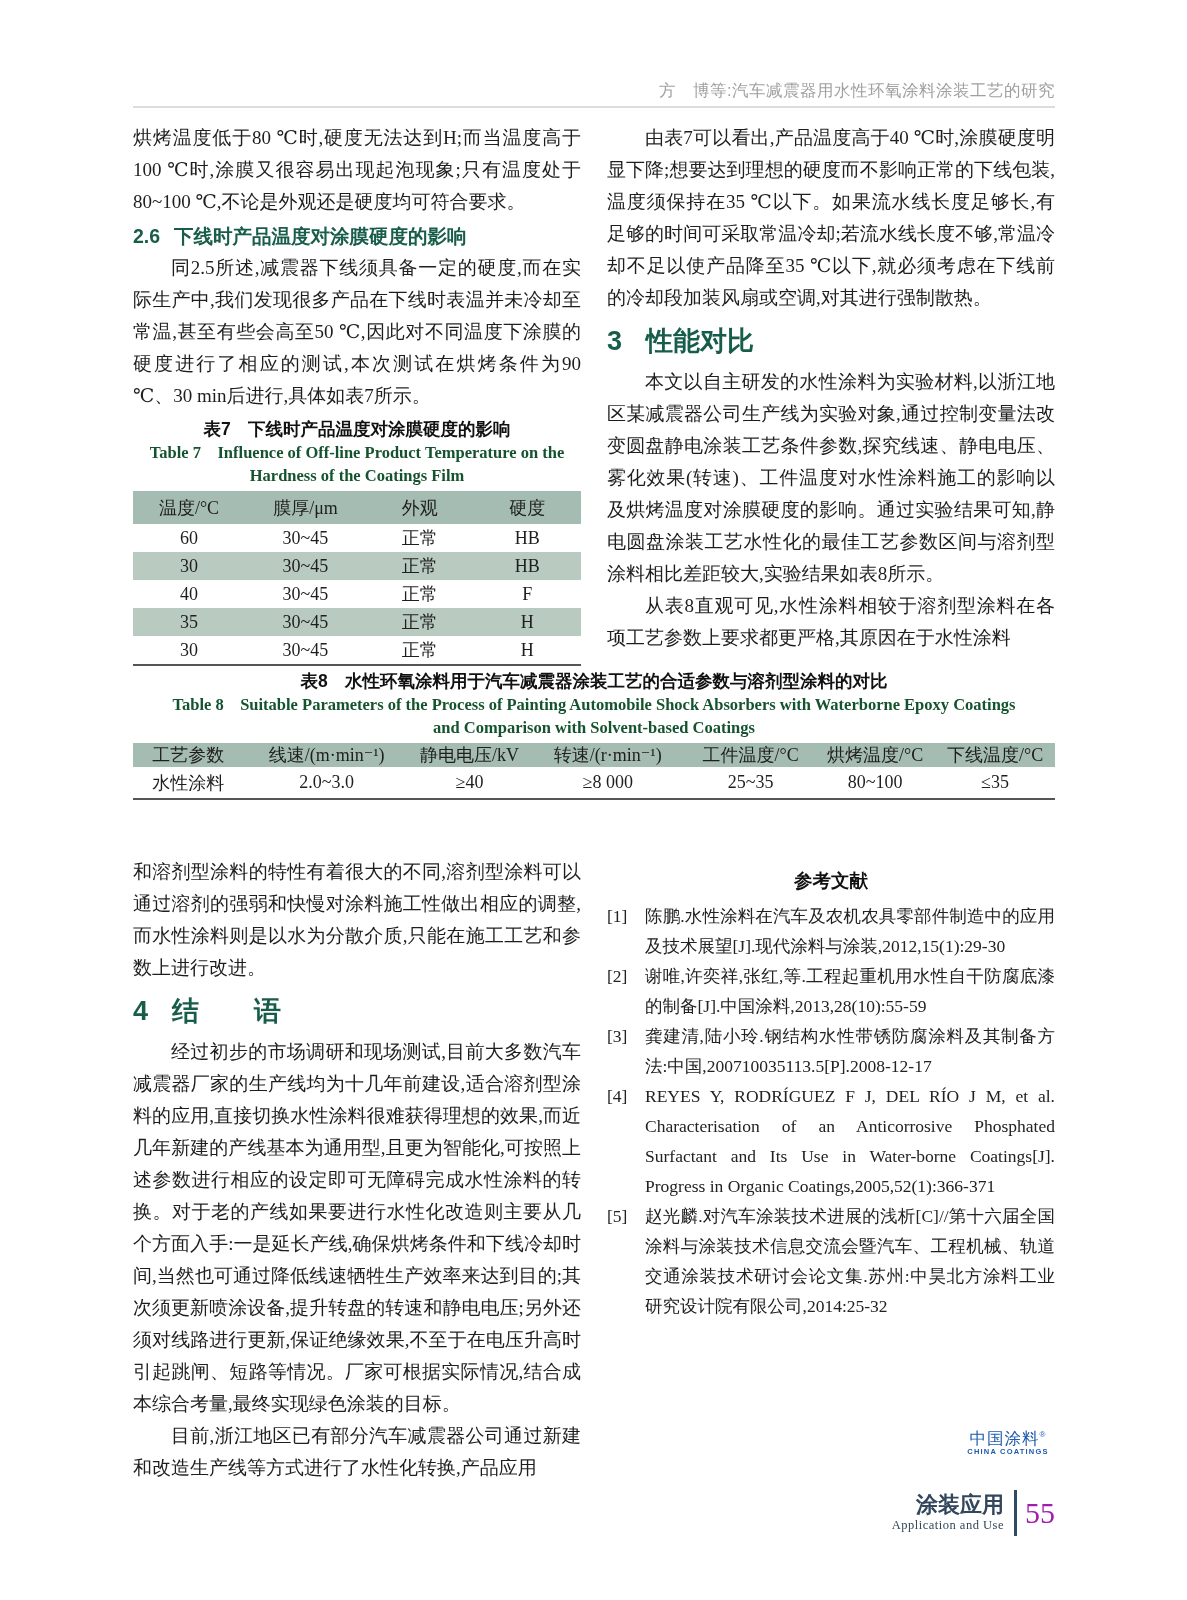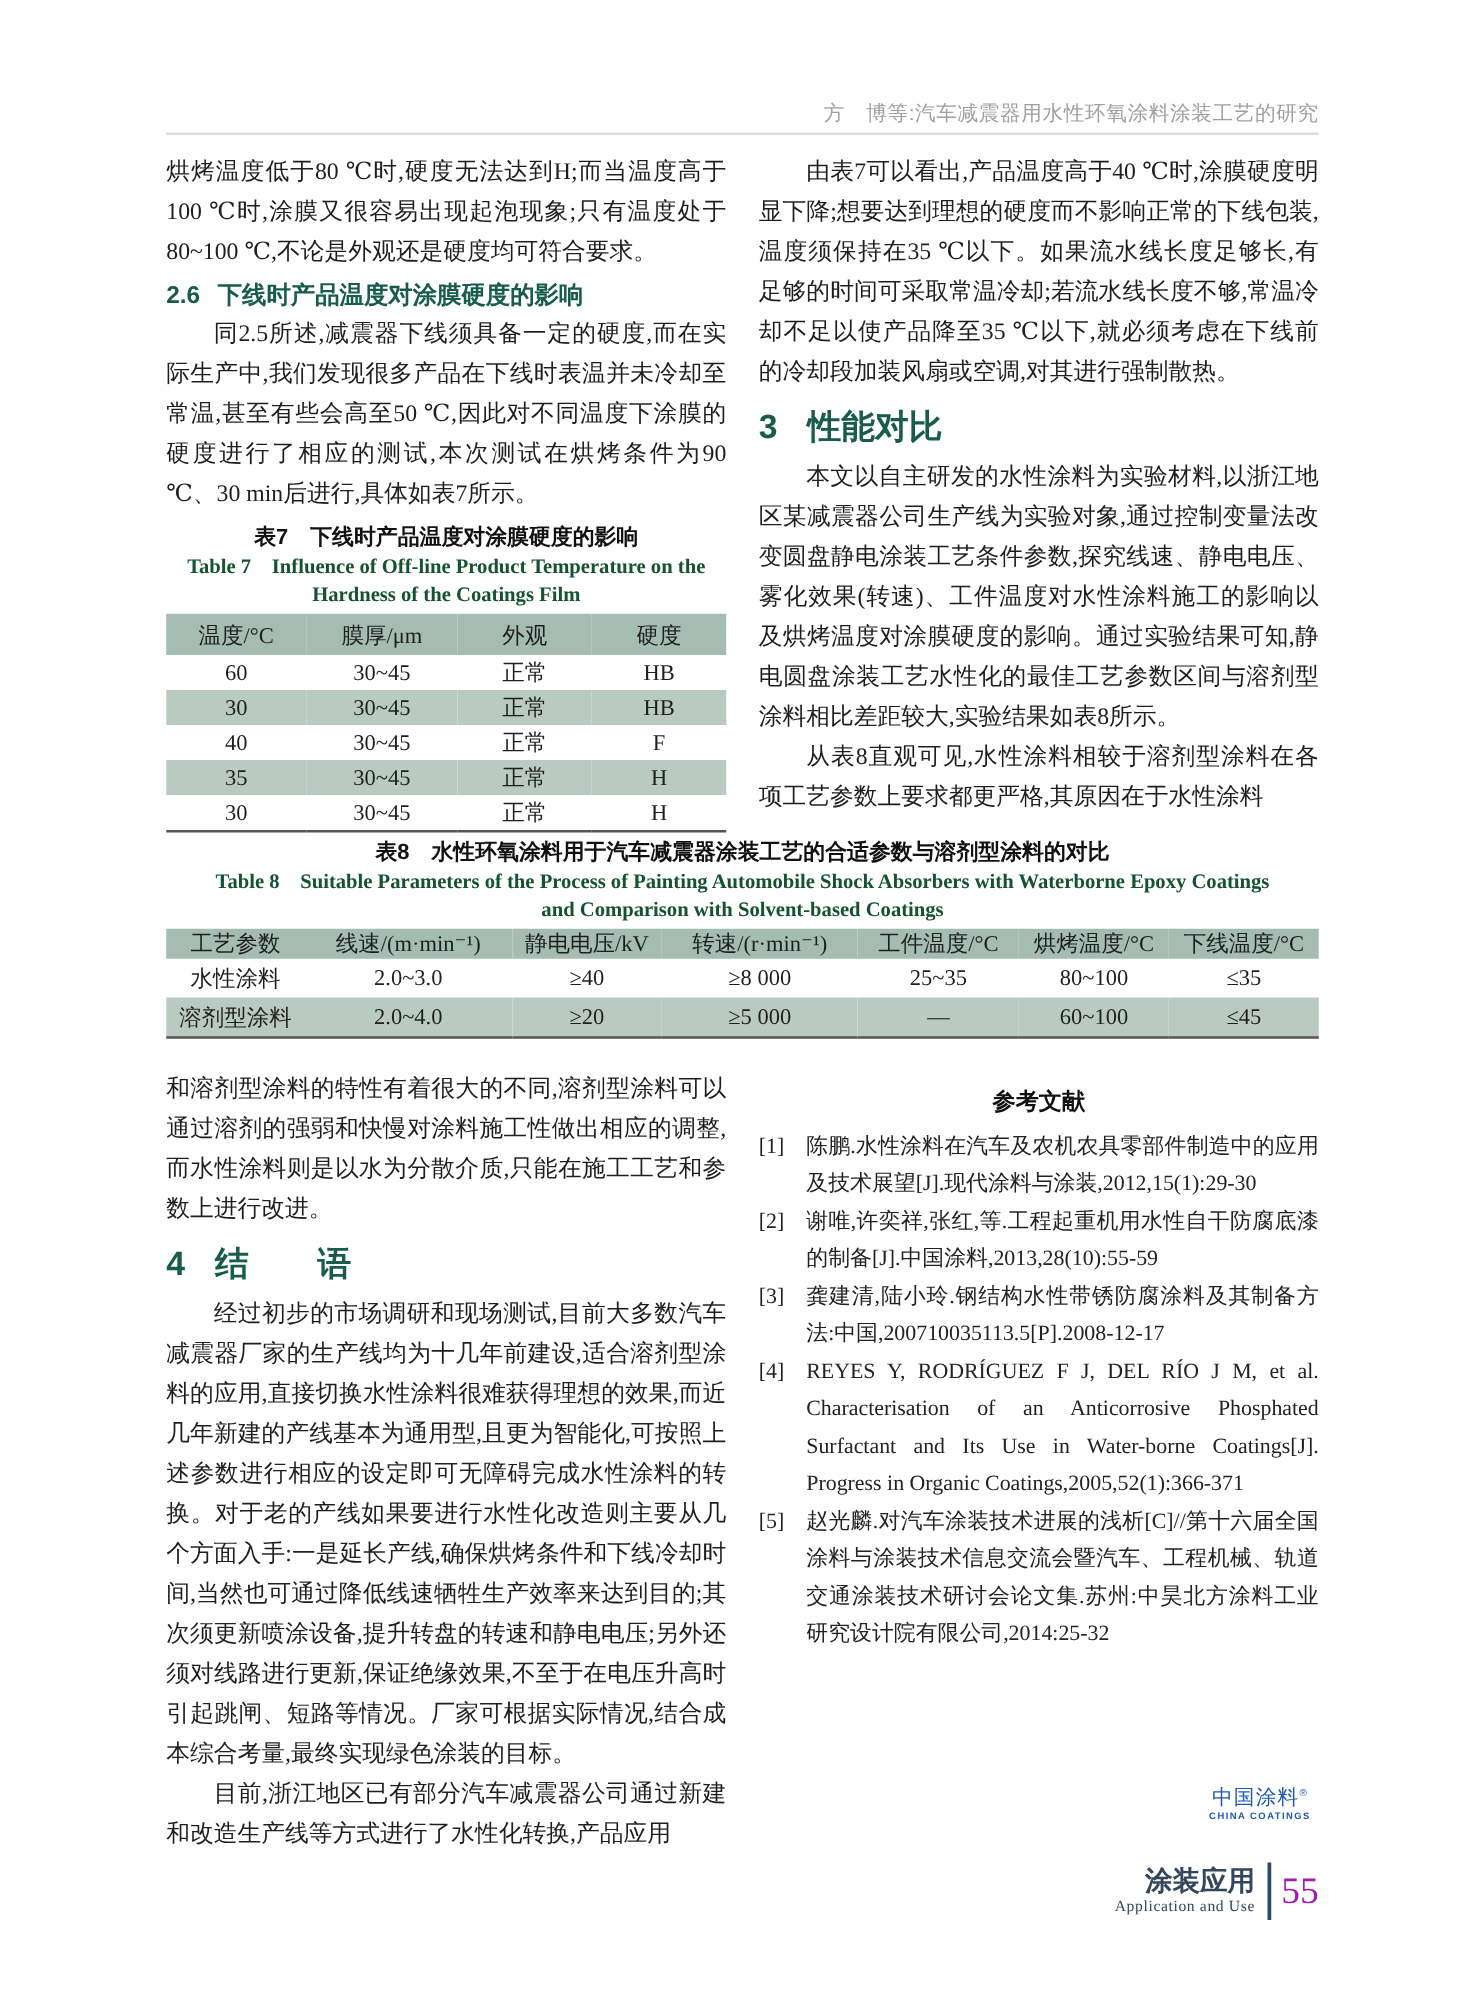--- a/index.html
+++ b/index.html
@@ -210,29 +210,20 @@
       <tbody>
         <tr>
           <td>水性涂料</td>
           <td>2.0~3.0</td>
           <td>≥40</td>
           <td>≥8 000</td>
           <td>25~35</td>
           <td>80~100</td>
           <td>≤35</td>
         </tr>
-        <tr class="stripe">
-          <td>溶剂型涂料</td>
-          <td>2.0~4.0</td>
-          <td>≥20</td>
-          <td>≥5 000</td>
-          <td>—</td>
-          <td>60~100</td>
-          <td>≤45</td>
-        </tr>
       </tbody>
     </table>
   </div>
 
   <div class="abs cols" style="top:856px;">
     <div class="col">
       <p class="body">和溶剂型涂料的特性有着很大的不同,溶剂型涂料可以通过溶剂的强弱和快慢对涂料施工性做出相应的调整,而水性涂料则是以水为分散介质,只能在施工工艺和参数上进行改进。</p>
       <div class="h-big">
         <span class="num">4</span><span class="sp">结　语</span>
       </div>

